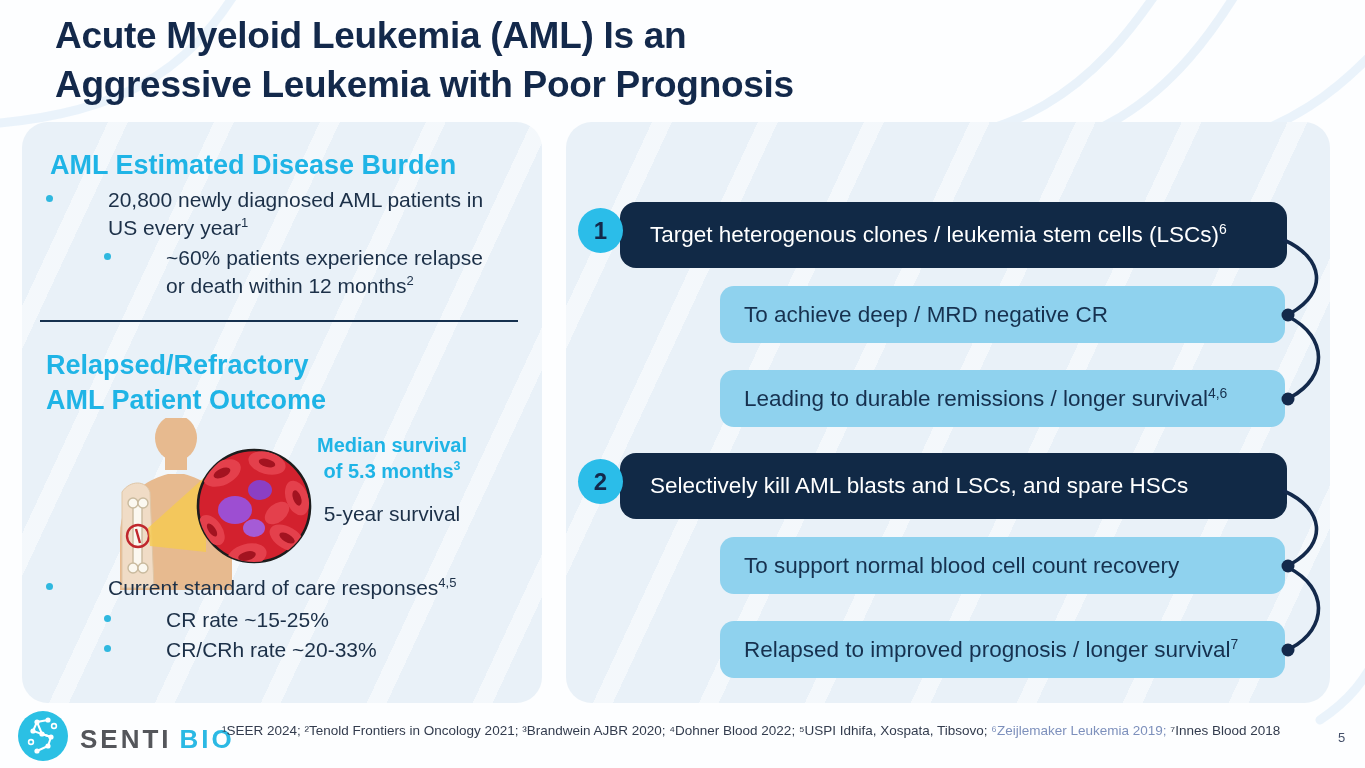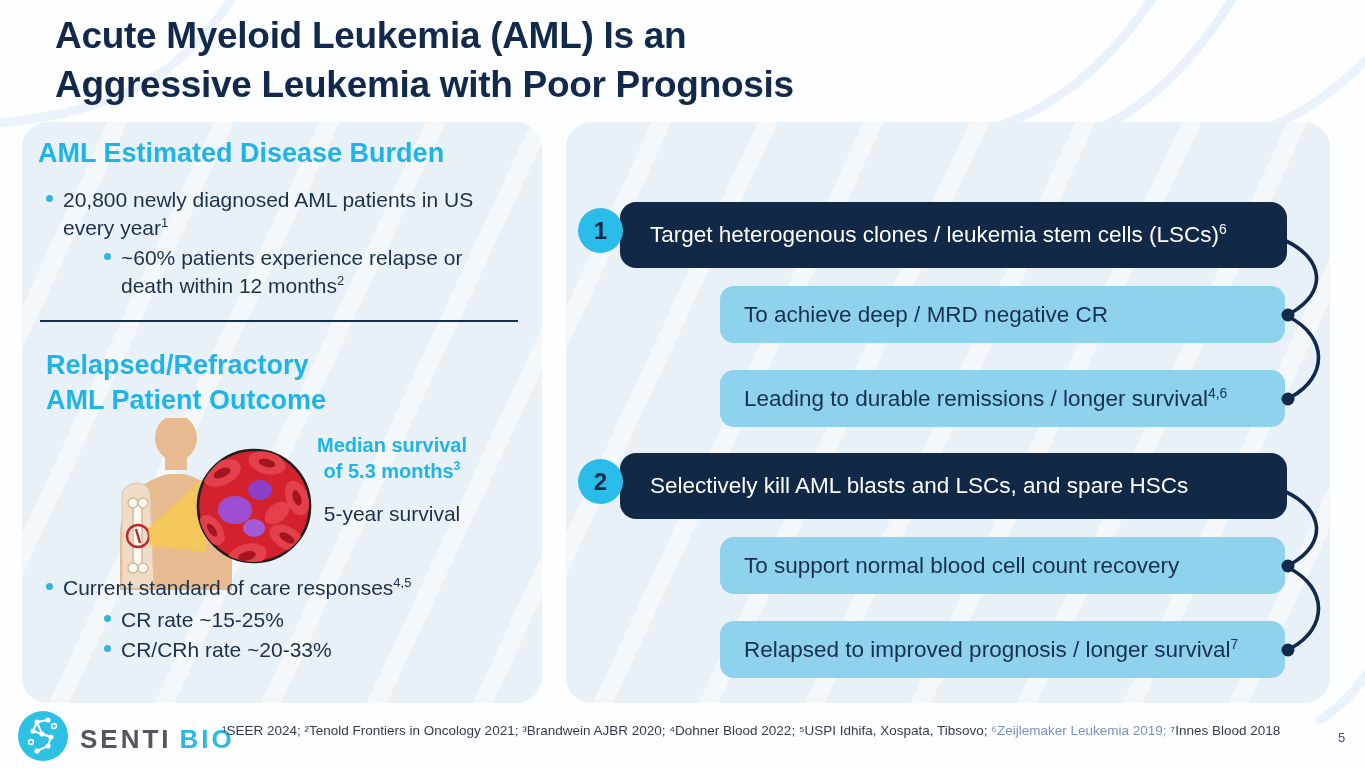--- a/index.html
+++ b/index.html
@@ -16,21 +16,21 @@
          background-color:#e9f1f8;
          background-image:repeating-linear-gradient(115deg,transparent 0 78px,rgba(255,255,255,.5) 78px 96px);}
   .panel.left{left:22px;width:520px;}
   .panel.right{left:566px;width:764px;}
 
   .cyan-h{position:absolute;font-size:27px;font-weight:700;color:#1FB4E6;line-height:1.3;}
   .lp-h1{left:16px;top:14px;}
   .lp-h2{left:16px;top:218px;}
   .rp-h{left:50px;top:16px;}
 
-  .bullet{position:absolute;display:flex;color:#1C3048;font-size:21px;line-height:1.32;}
+  .bullet{position:absolute;display:flex;color:#1C3048;font-size:21px;line-height:1.32;gap:45px;}
   .dot{flex:0 0 auto;width:7px;height:7px;border-radius:50%;background:#2FB8DF;margin:9px 10px 0 0;}
   .lp-b1{left:24px;top:64px;width:472px;}
   .lp-b1s{left:82px;top:122px;width:392px;}
   .lp-b2{left:24px;top:452px;width:480px;}
   .lp-b2s1{left:82px;top:484px;width:380px;}
   .lp-b2s2{left:82px;top:514px;width:380px;}
 
   .lp-divider{position:absolute;left:18px;top:198px;width:478px;border-top:2px solid #16314F;}
 
   .lp-illus{position:absolute;left:80px;top:296px;}
@@ -82,21 +82,21 @@
       <path d="M 1320 720 C 1350 700 1365 680 1380 650"></path>
     </g>
   </svg>
 
   <div class="title">
     <div>Acute Myeloid Leukemia (AML) Is an</div>
     <div>Aggressive Leukemia with Poor Prognosis</div>
   </div>
 
   <section class="panel left">
-    <h2 class="cyan-h lp-h1" style="margin:0">AML Estimated Disease Burden</h2>
+    <h2 class="cyan-h lp-h1" style="margin:12px">AML Estimated Disease Burden</h2>
 
     <div class="bullet lp-b1">
       <span class="dot"></span>
       <span><span>20,800 newly diagnosed AML patients in US every year</span><sup>1</sup></span>
     </div>
     <div class="bullet lp-b1s">
       <span class="dot"></span>
       <span><span>~60% patients experience relapse or death within 12 months</span><sup>2</sup></span>
     </div>
 

